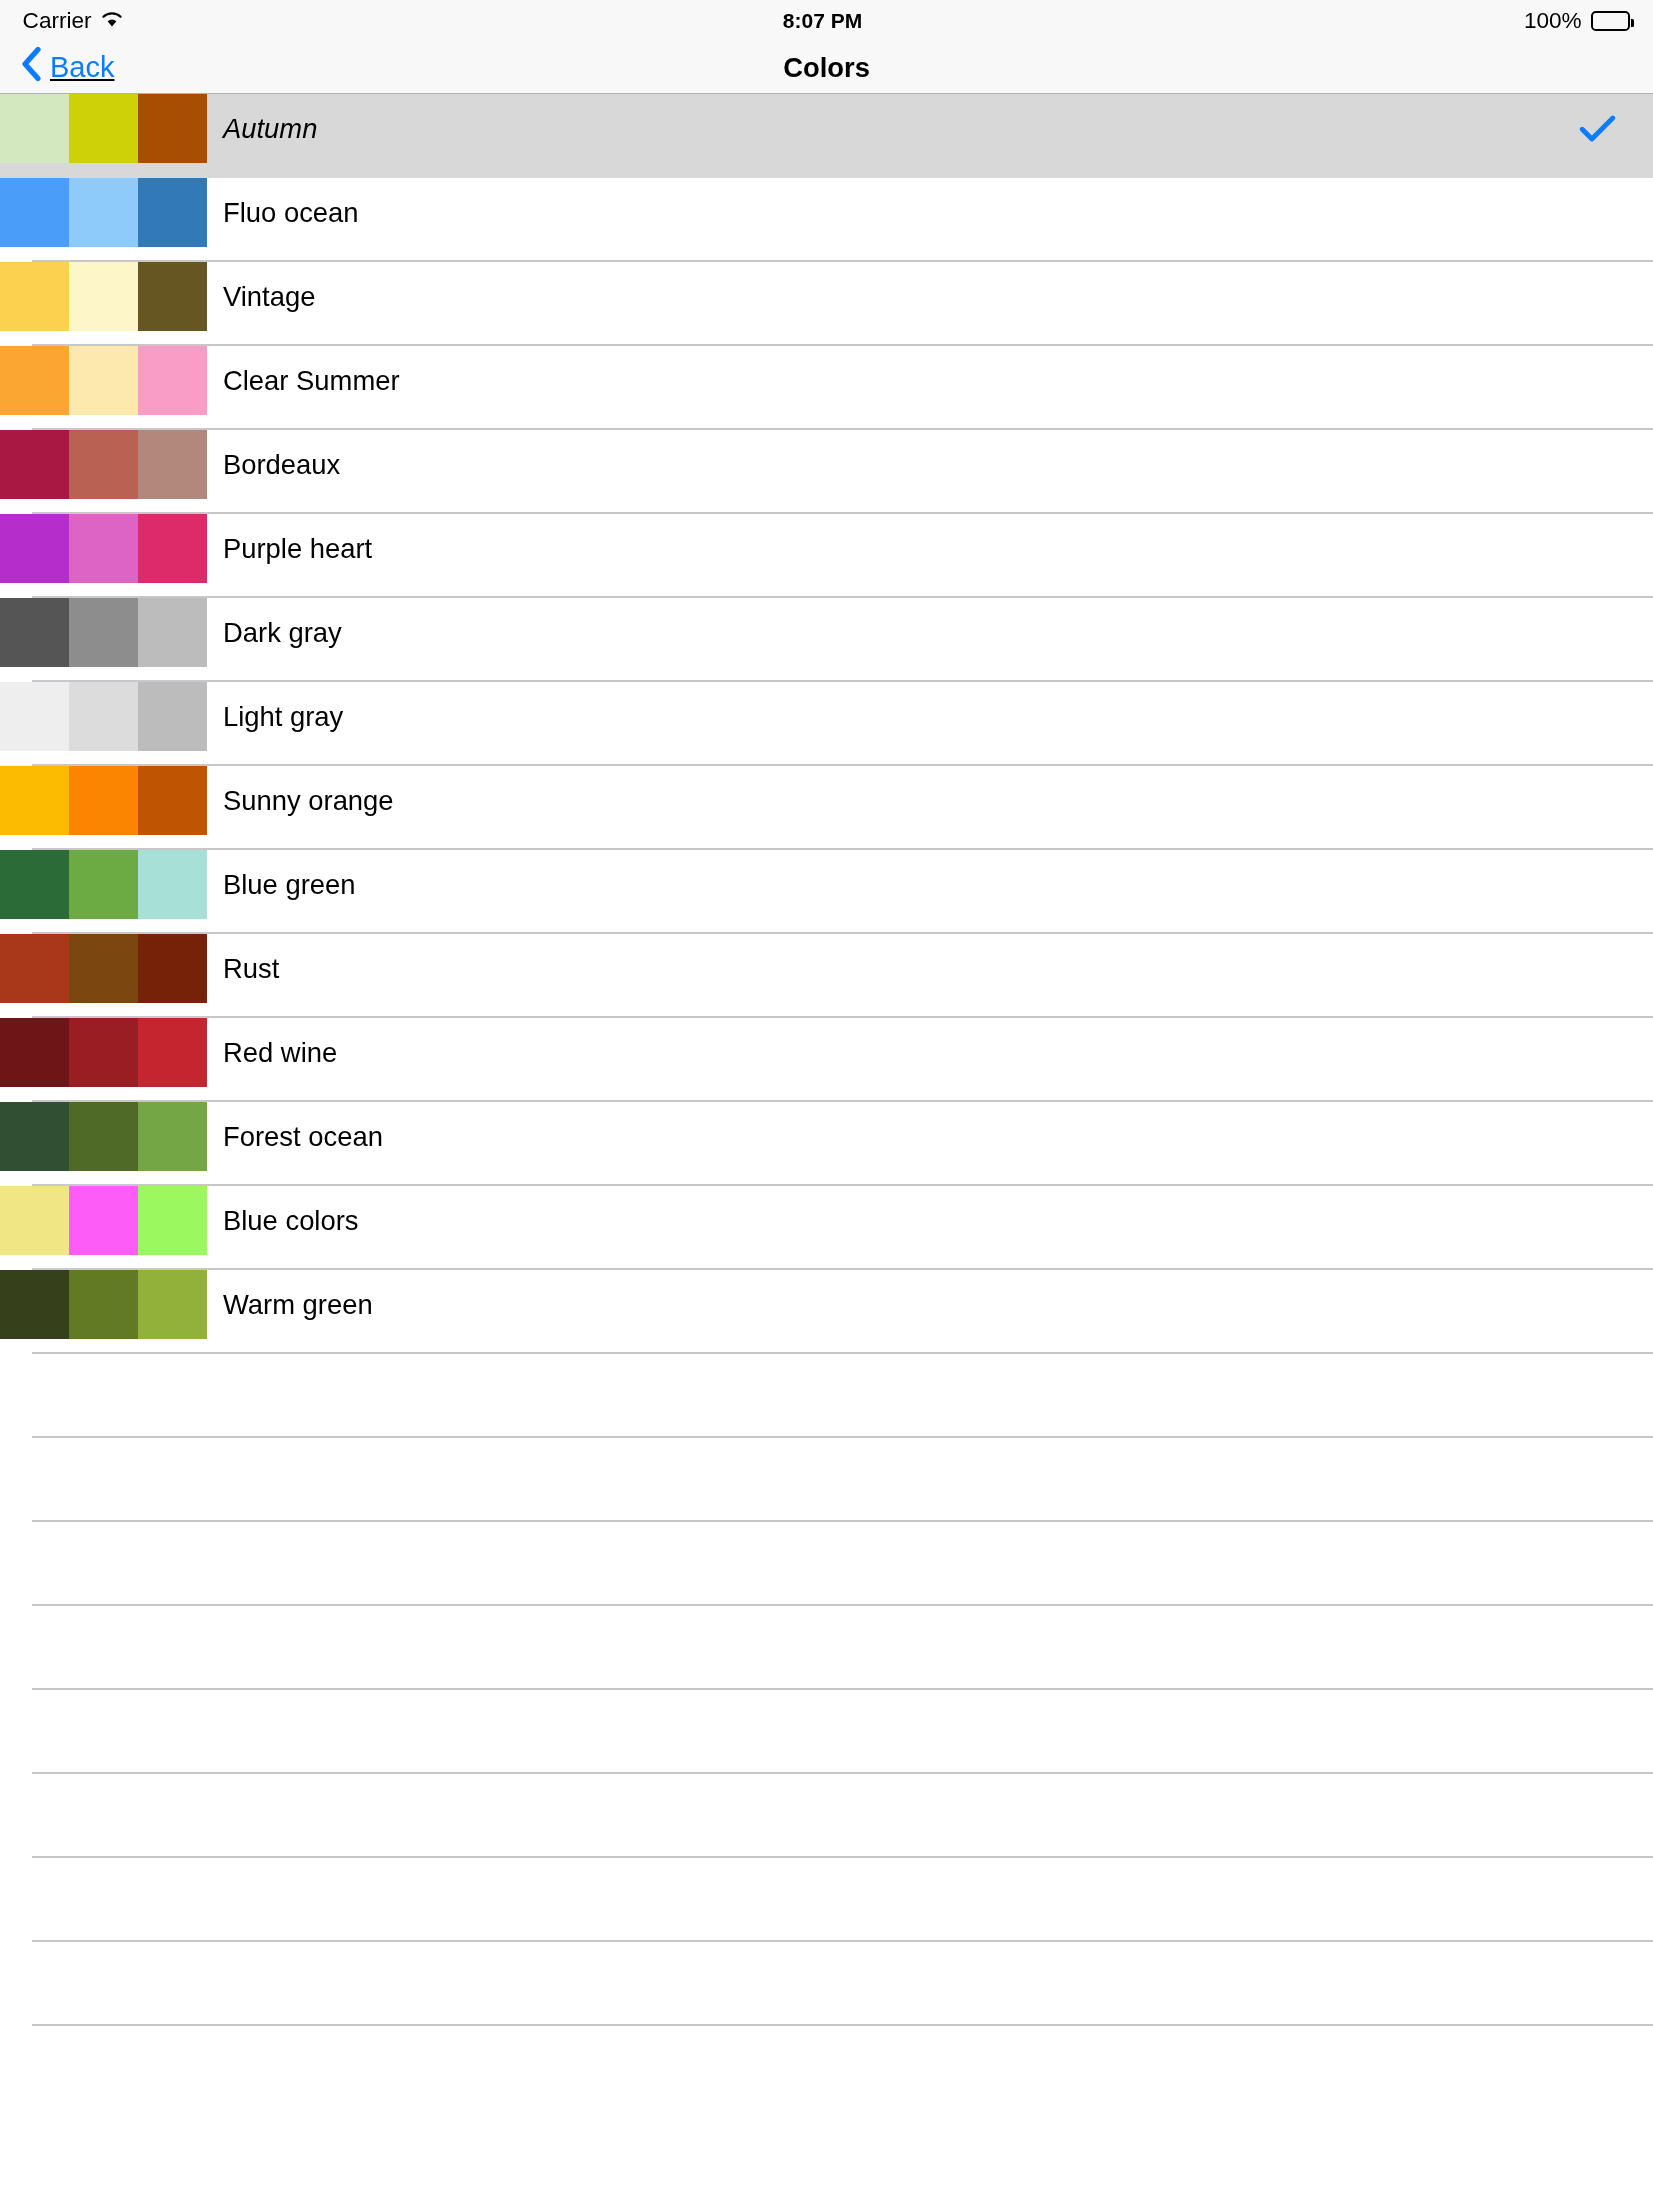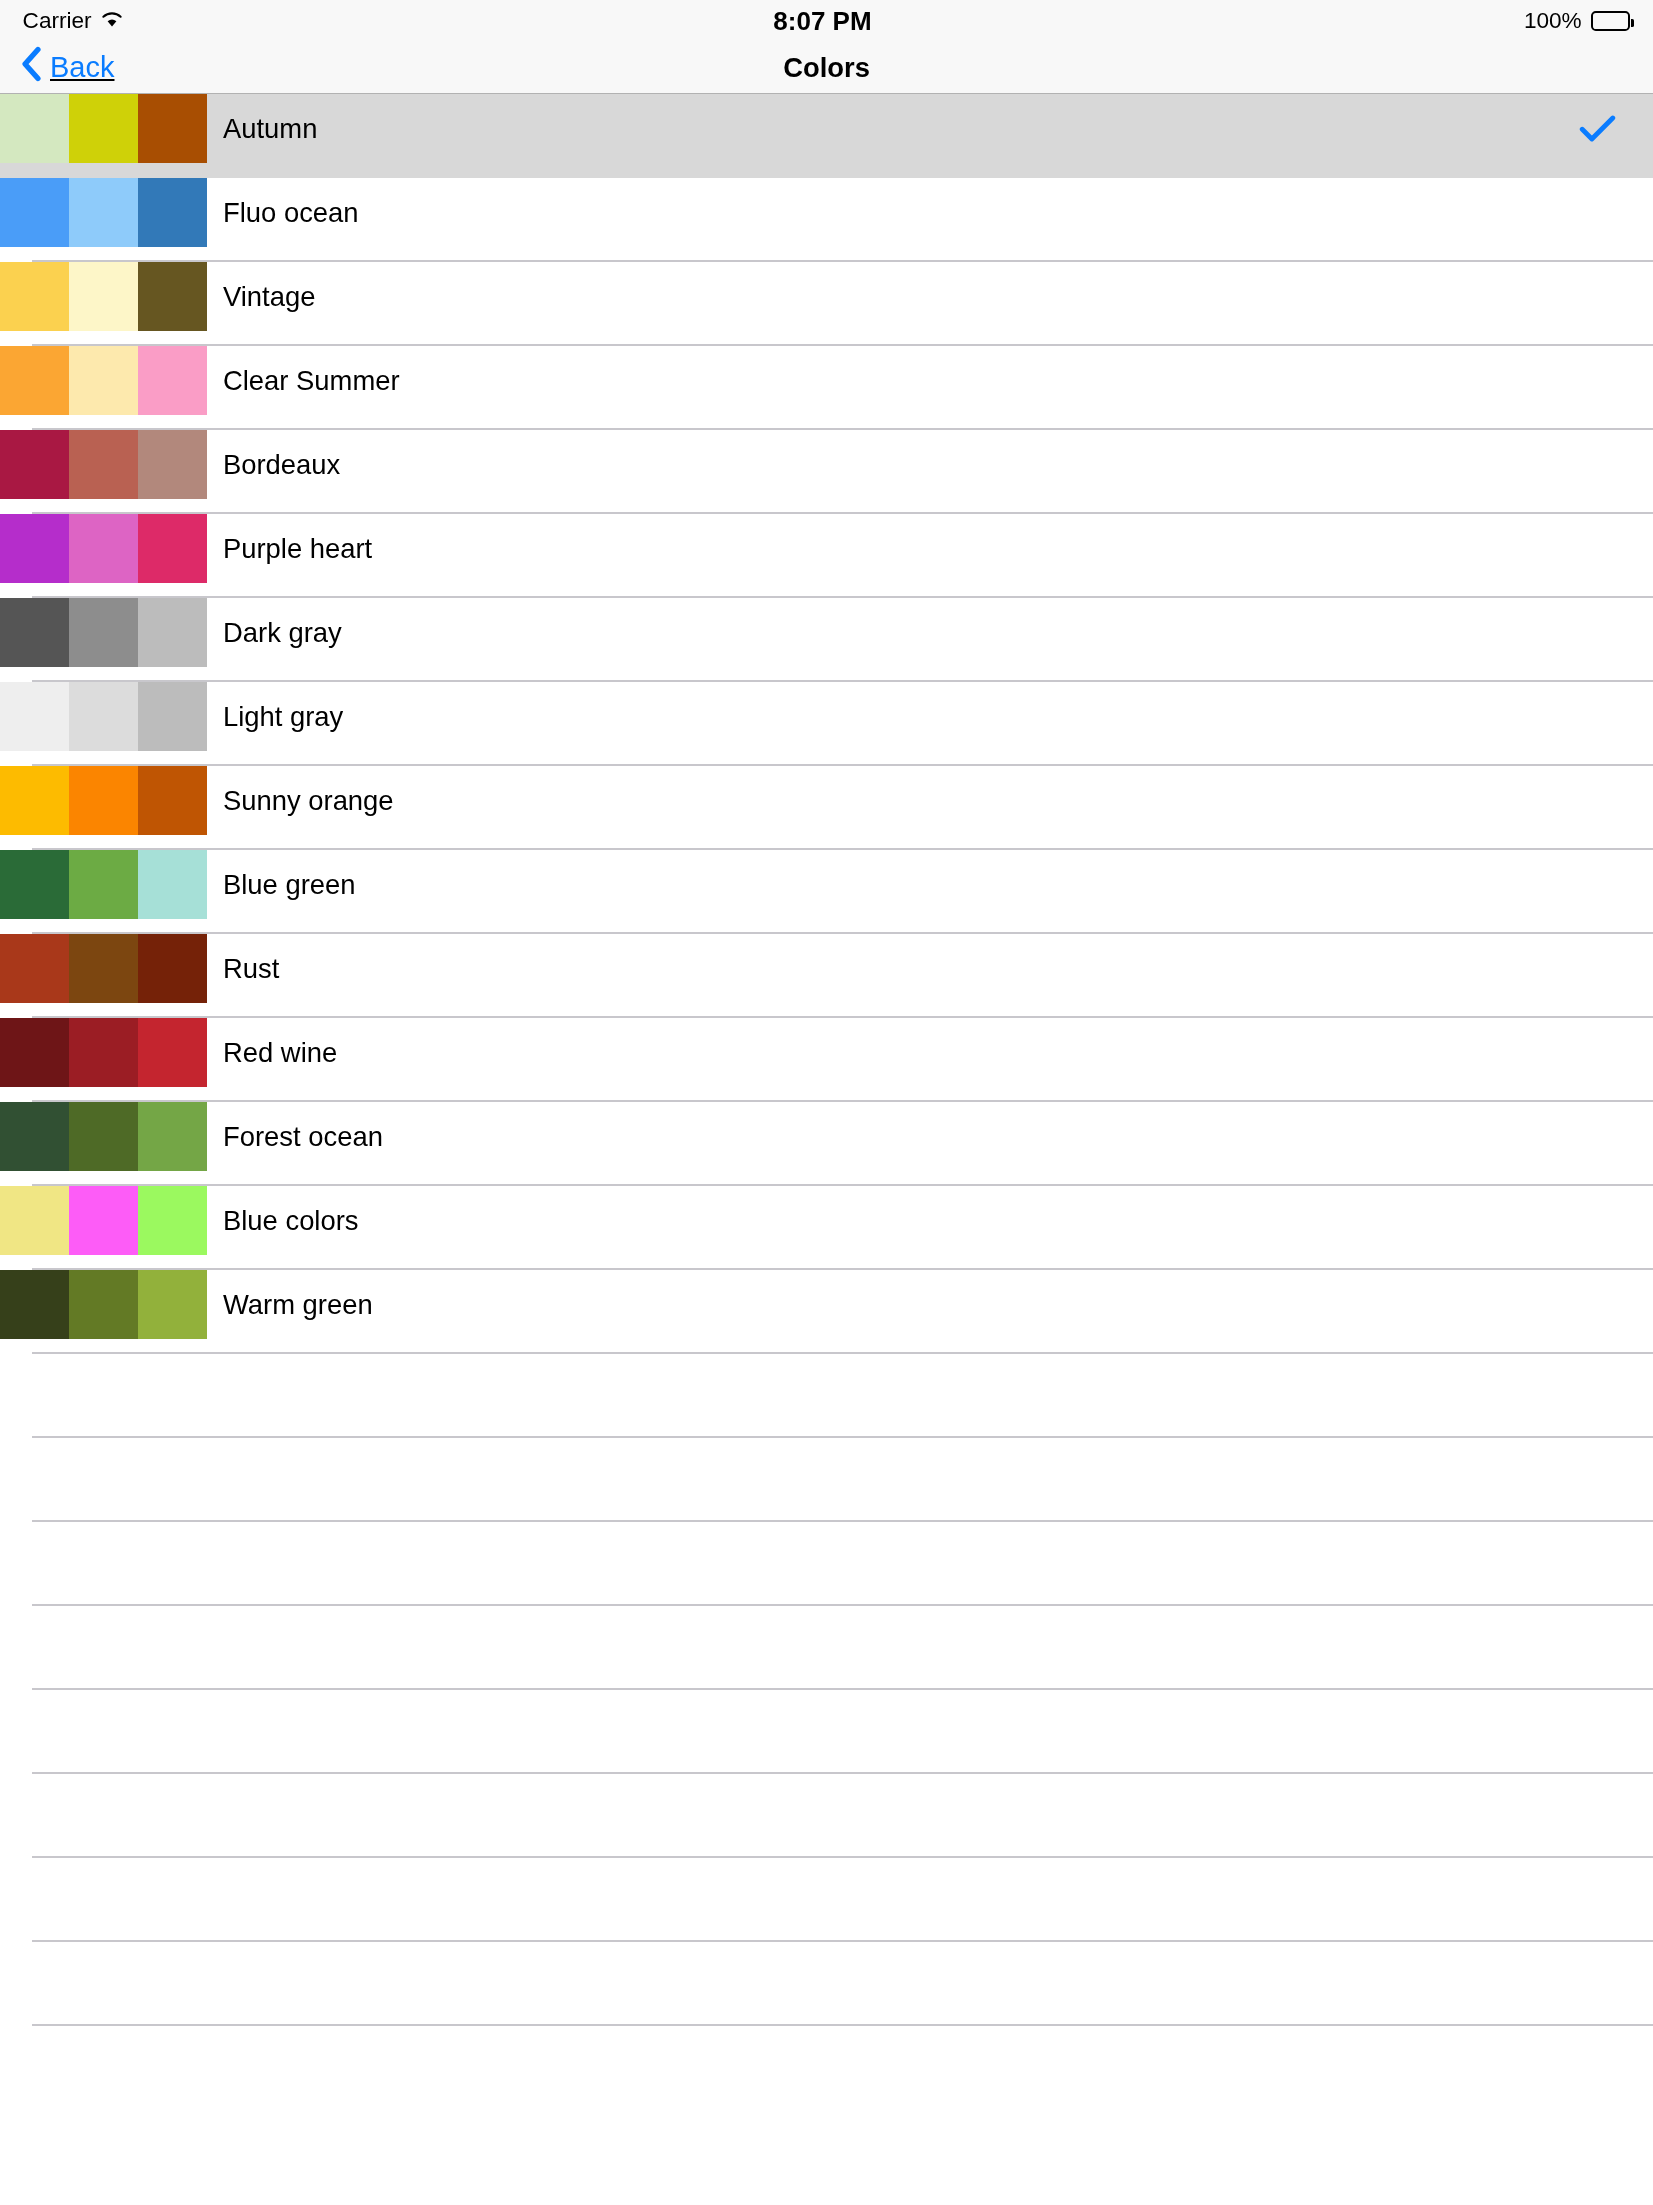--- a/index.html
+++ b/index.html
@@ -20,21 +20,21 @@
     align-items:center;
     padding:0 22.6px;
     font-size:22.6px;
     color:#000;
   }
   .status-left { display:flex; align-items:center; gap:8px; }
   .status-center {
     position:absolute; left:0; right:8px;
     text-align:center;
     font-weight:bold;
-    font-size:26px;
+    font-size:21px;
     pointer-events:none;
   }
   .status-right {
     margin-left:auto;
     display:flex; align-items:center; gap:9.7px;
     position:relative; z-index:2;
   }
   .wifi-icon { display:block; }
   .battery {
     position:relative;
@@ -89,21 +89,21 @@
   
   .list { width:100%; background:#fff; }
 
   .row {
     position:relative;
     height:84px;
     background:#ffffff;
     display:flex;
     align-items:flex-start;
   }
-  .row.selected { background:#d8d8d8; }
+  .row.selected { background:#d8d8d8;font-style:italic; }
 
   .swatches {
     display:flex;
     height:69px;
     flex:0 0 auto;
   }
   .swatch { width:69px; height:69px; }
 
   .row-label {
     flex:1;

